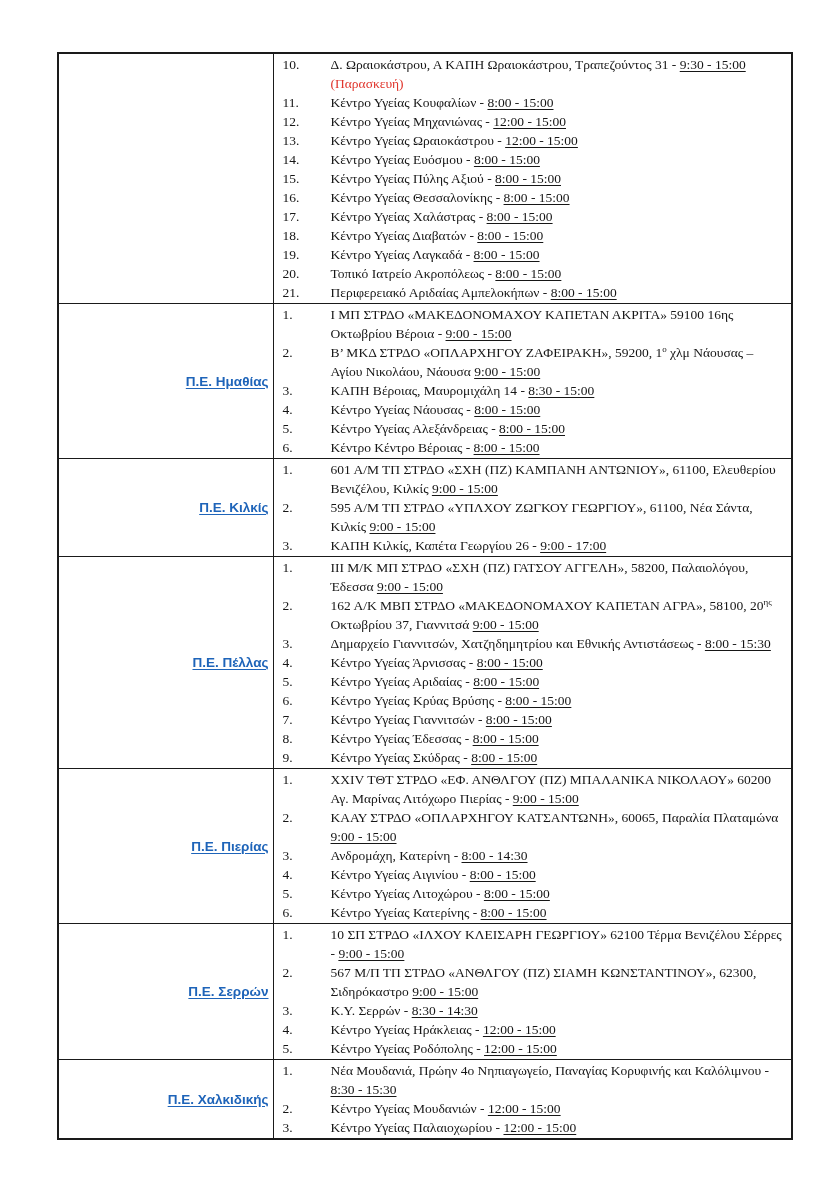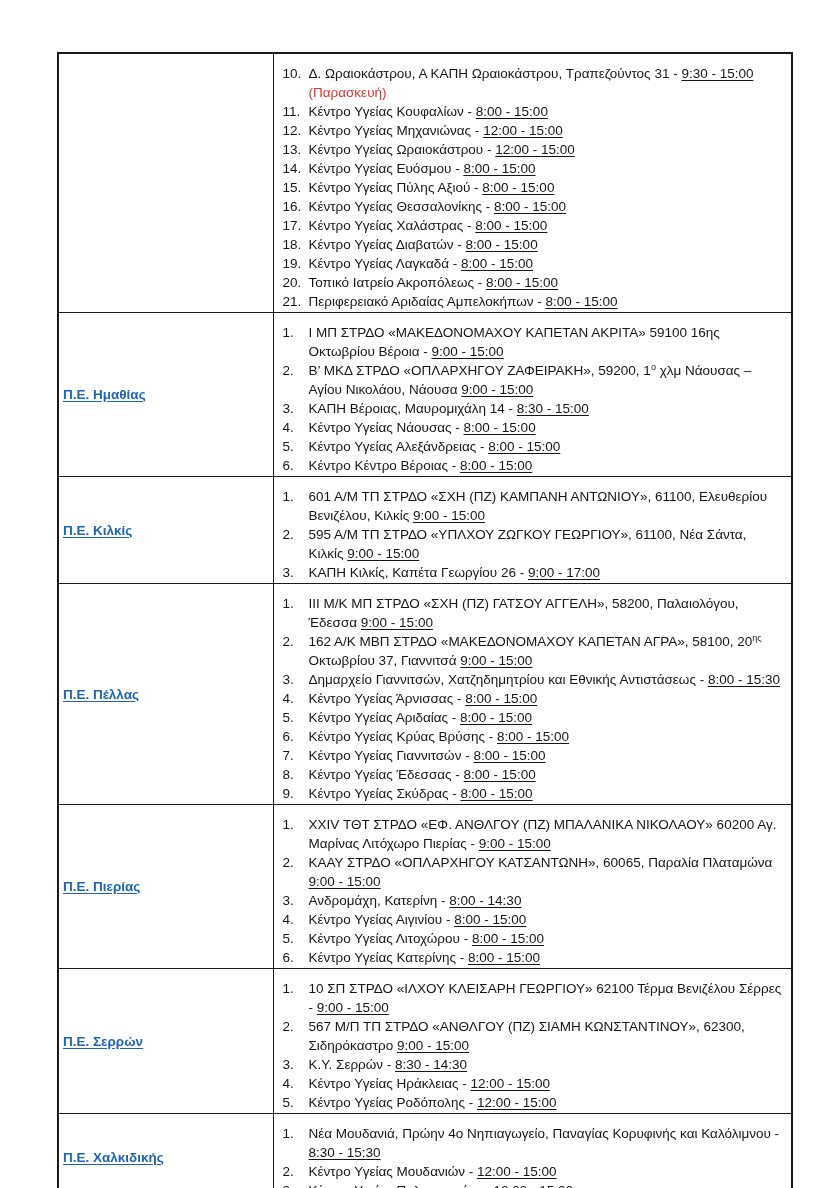--- a/index.html
+++ b/index.html
@@ -20,33 +20,33 @@
   .doc-table{
     position:absolute;left:57px;top:52px;width:736px;
     border-collapse:collapse;table-layout:fixed;
     border:2px solid var(--border);
   }
   .doc-table td{
     border:1.5px solid var(--border);
     vertical-align:middle;
     font-size:13.5px;line-height:19px;
   }
-  td.region-cell{width:215px;text-align:left;padding:2px 4px;}
-  td.items-cell{padding:10px 8px 1px 9px;vertical-align:top;}
+  td.region-cell{width:215px;text-align:right;padding:2px 4px;}
+  td.items-cell{padding:1px 8px 1px 9px;vertical-align:top;font-family:Liberation Serif, serif;}
   .region-label{
     color:var(--region-blue);
     font-weight:bold;
     text-decoration:underline;
     text-underline-offset:2px;
     cursor:pointer;
     white-space:nowrap;
   }
   .entry{display:flex;align-items:flex-start;}
   .entry-num{flex:0 0 26px;white-space:nowrap;}
-  .entry-text{flex:1 1 auto;min-width:0;}
+  .entry-text{flex:1 1 auto;min-width:0;margin-left:22px;}
   .time{
     text-decoration:underline;
     text-underline-offset:2px;
     text-decoration-thickness:1.2px;
     white-space:nowrap;
   }
   .note{color:var(--note-red);}
   .sup{font-size:9px;vertical-align:super;line-height:0;}
 </style>
 </head>

